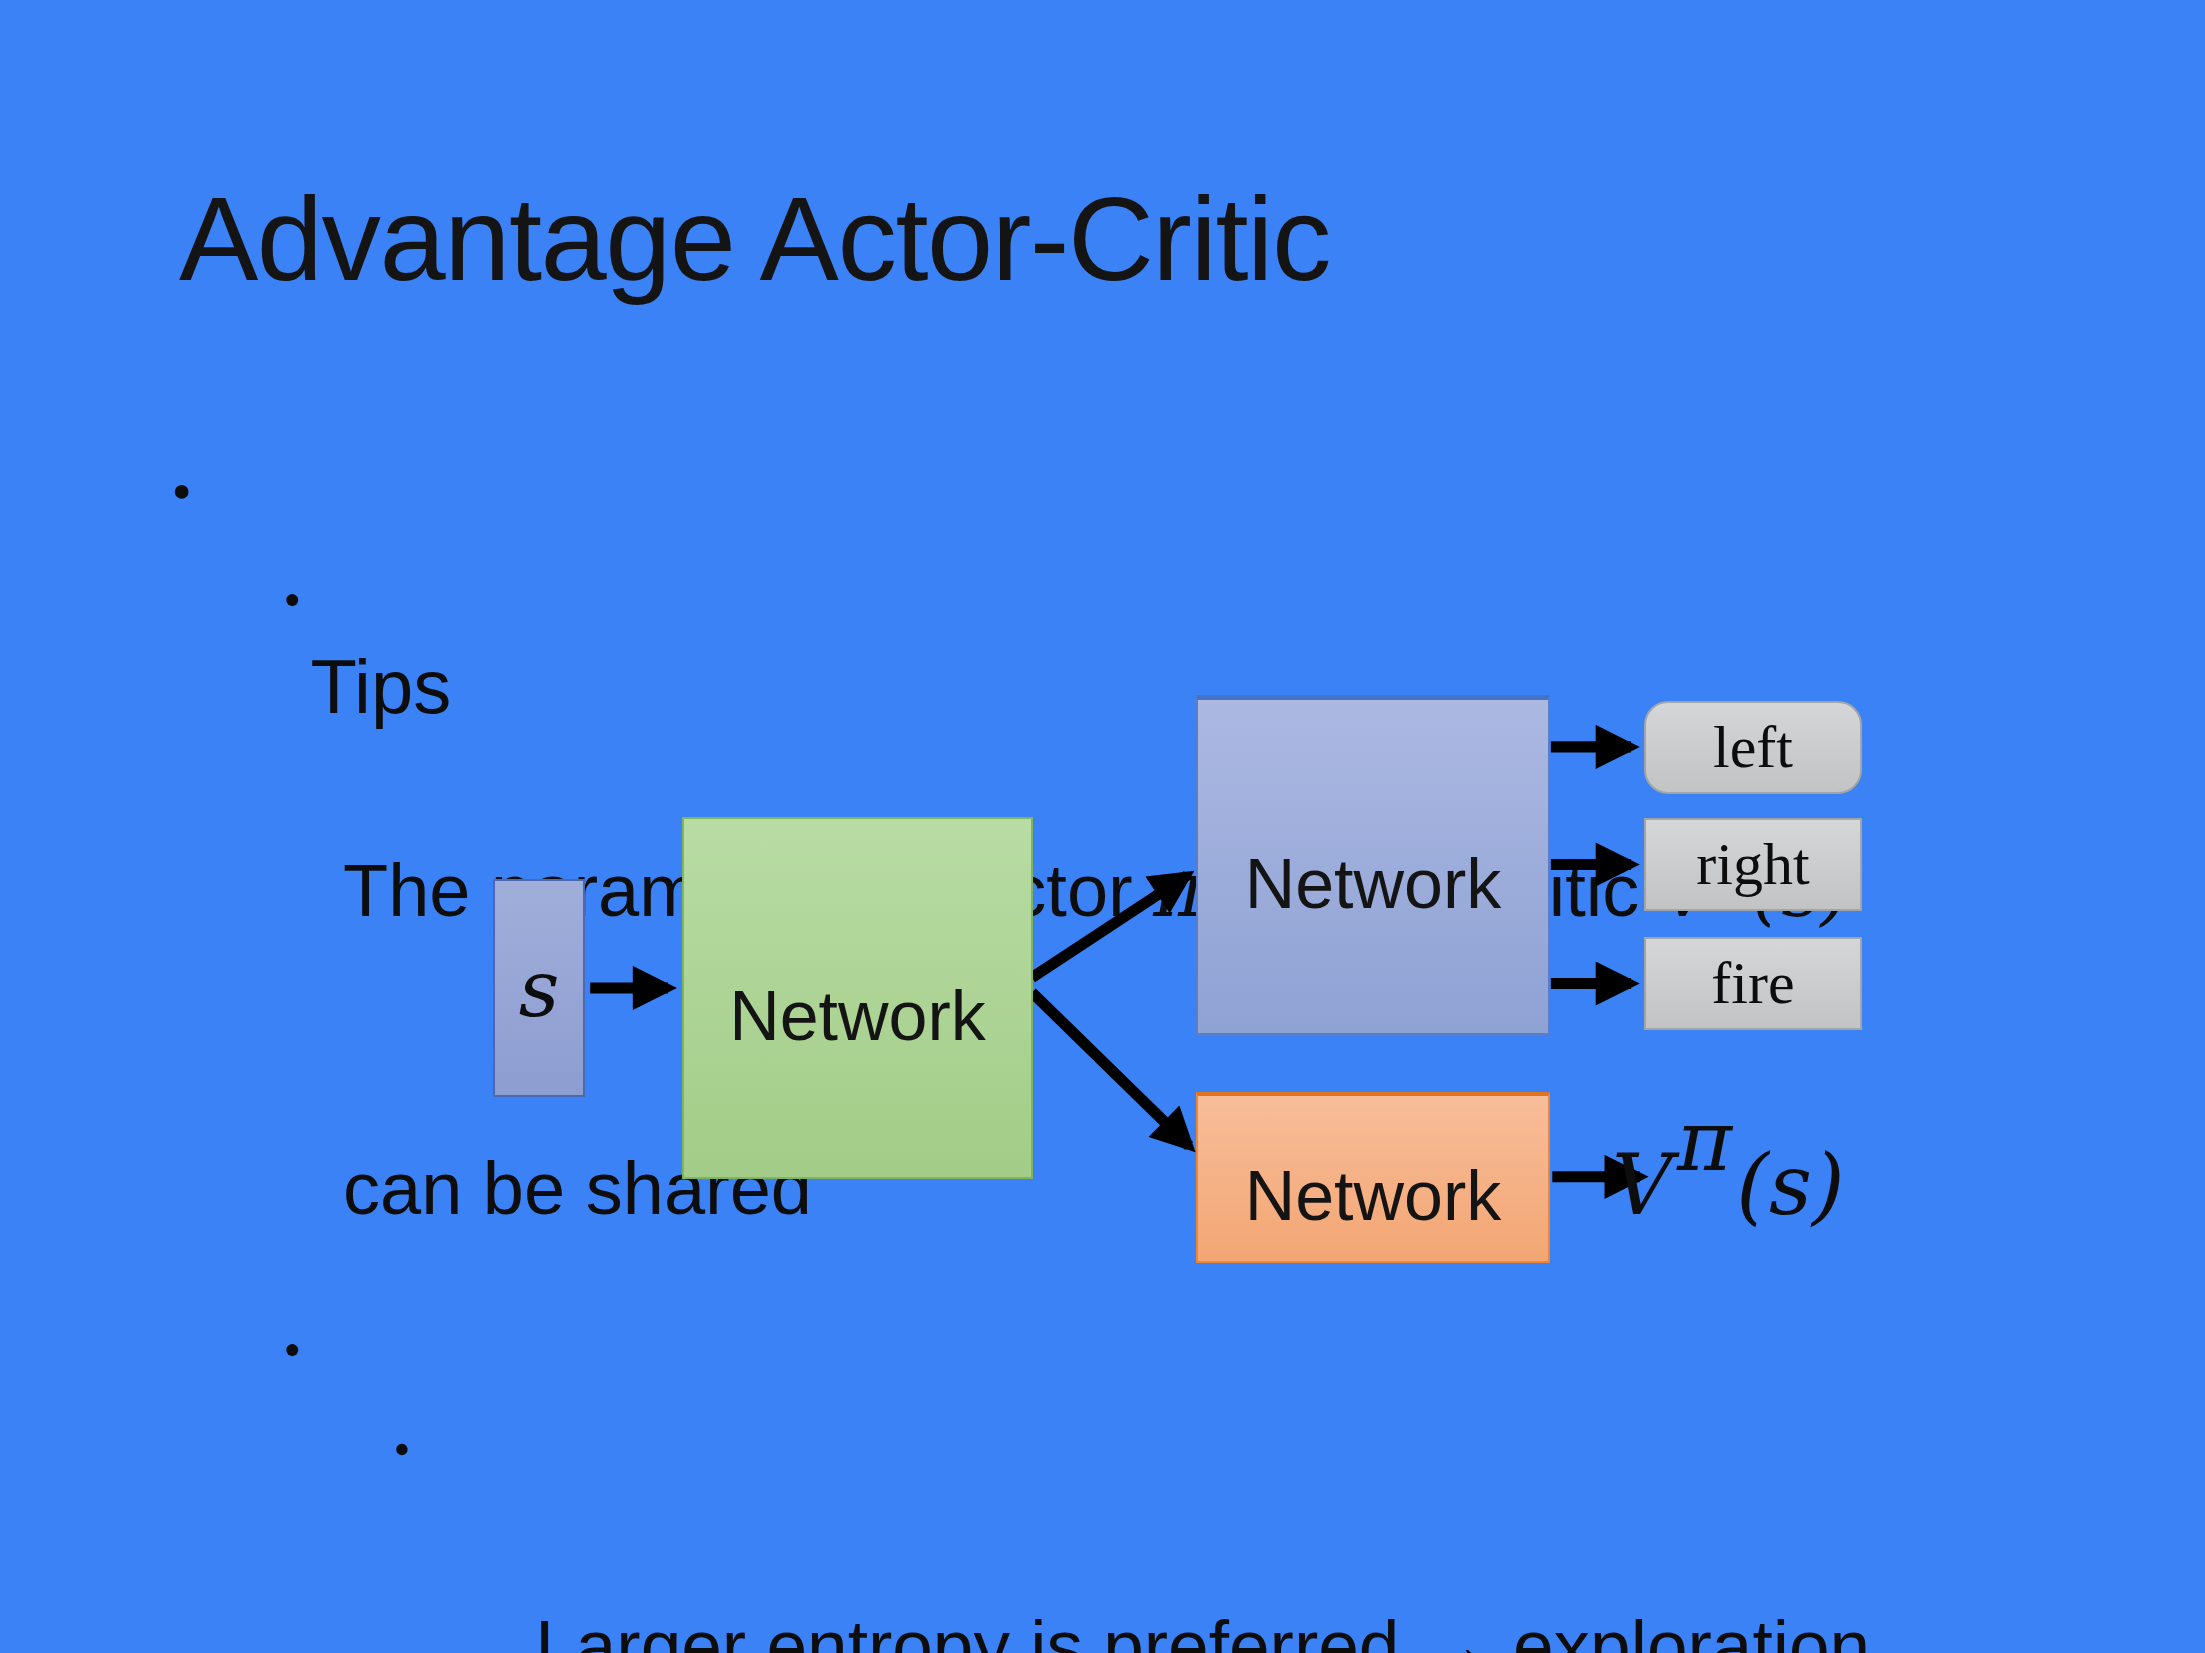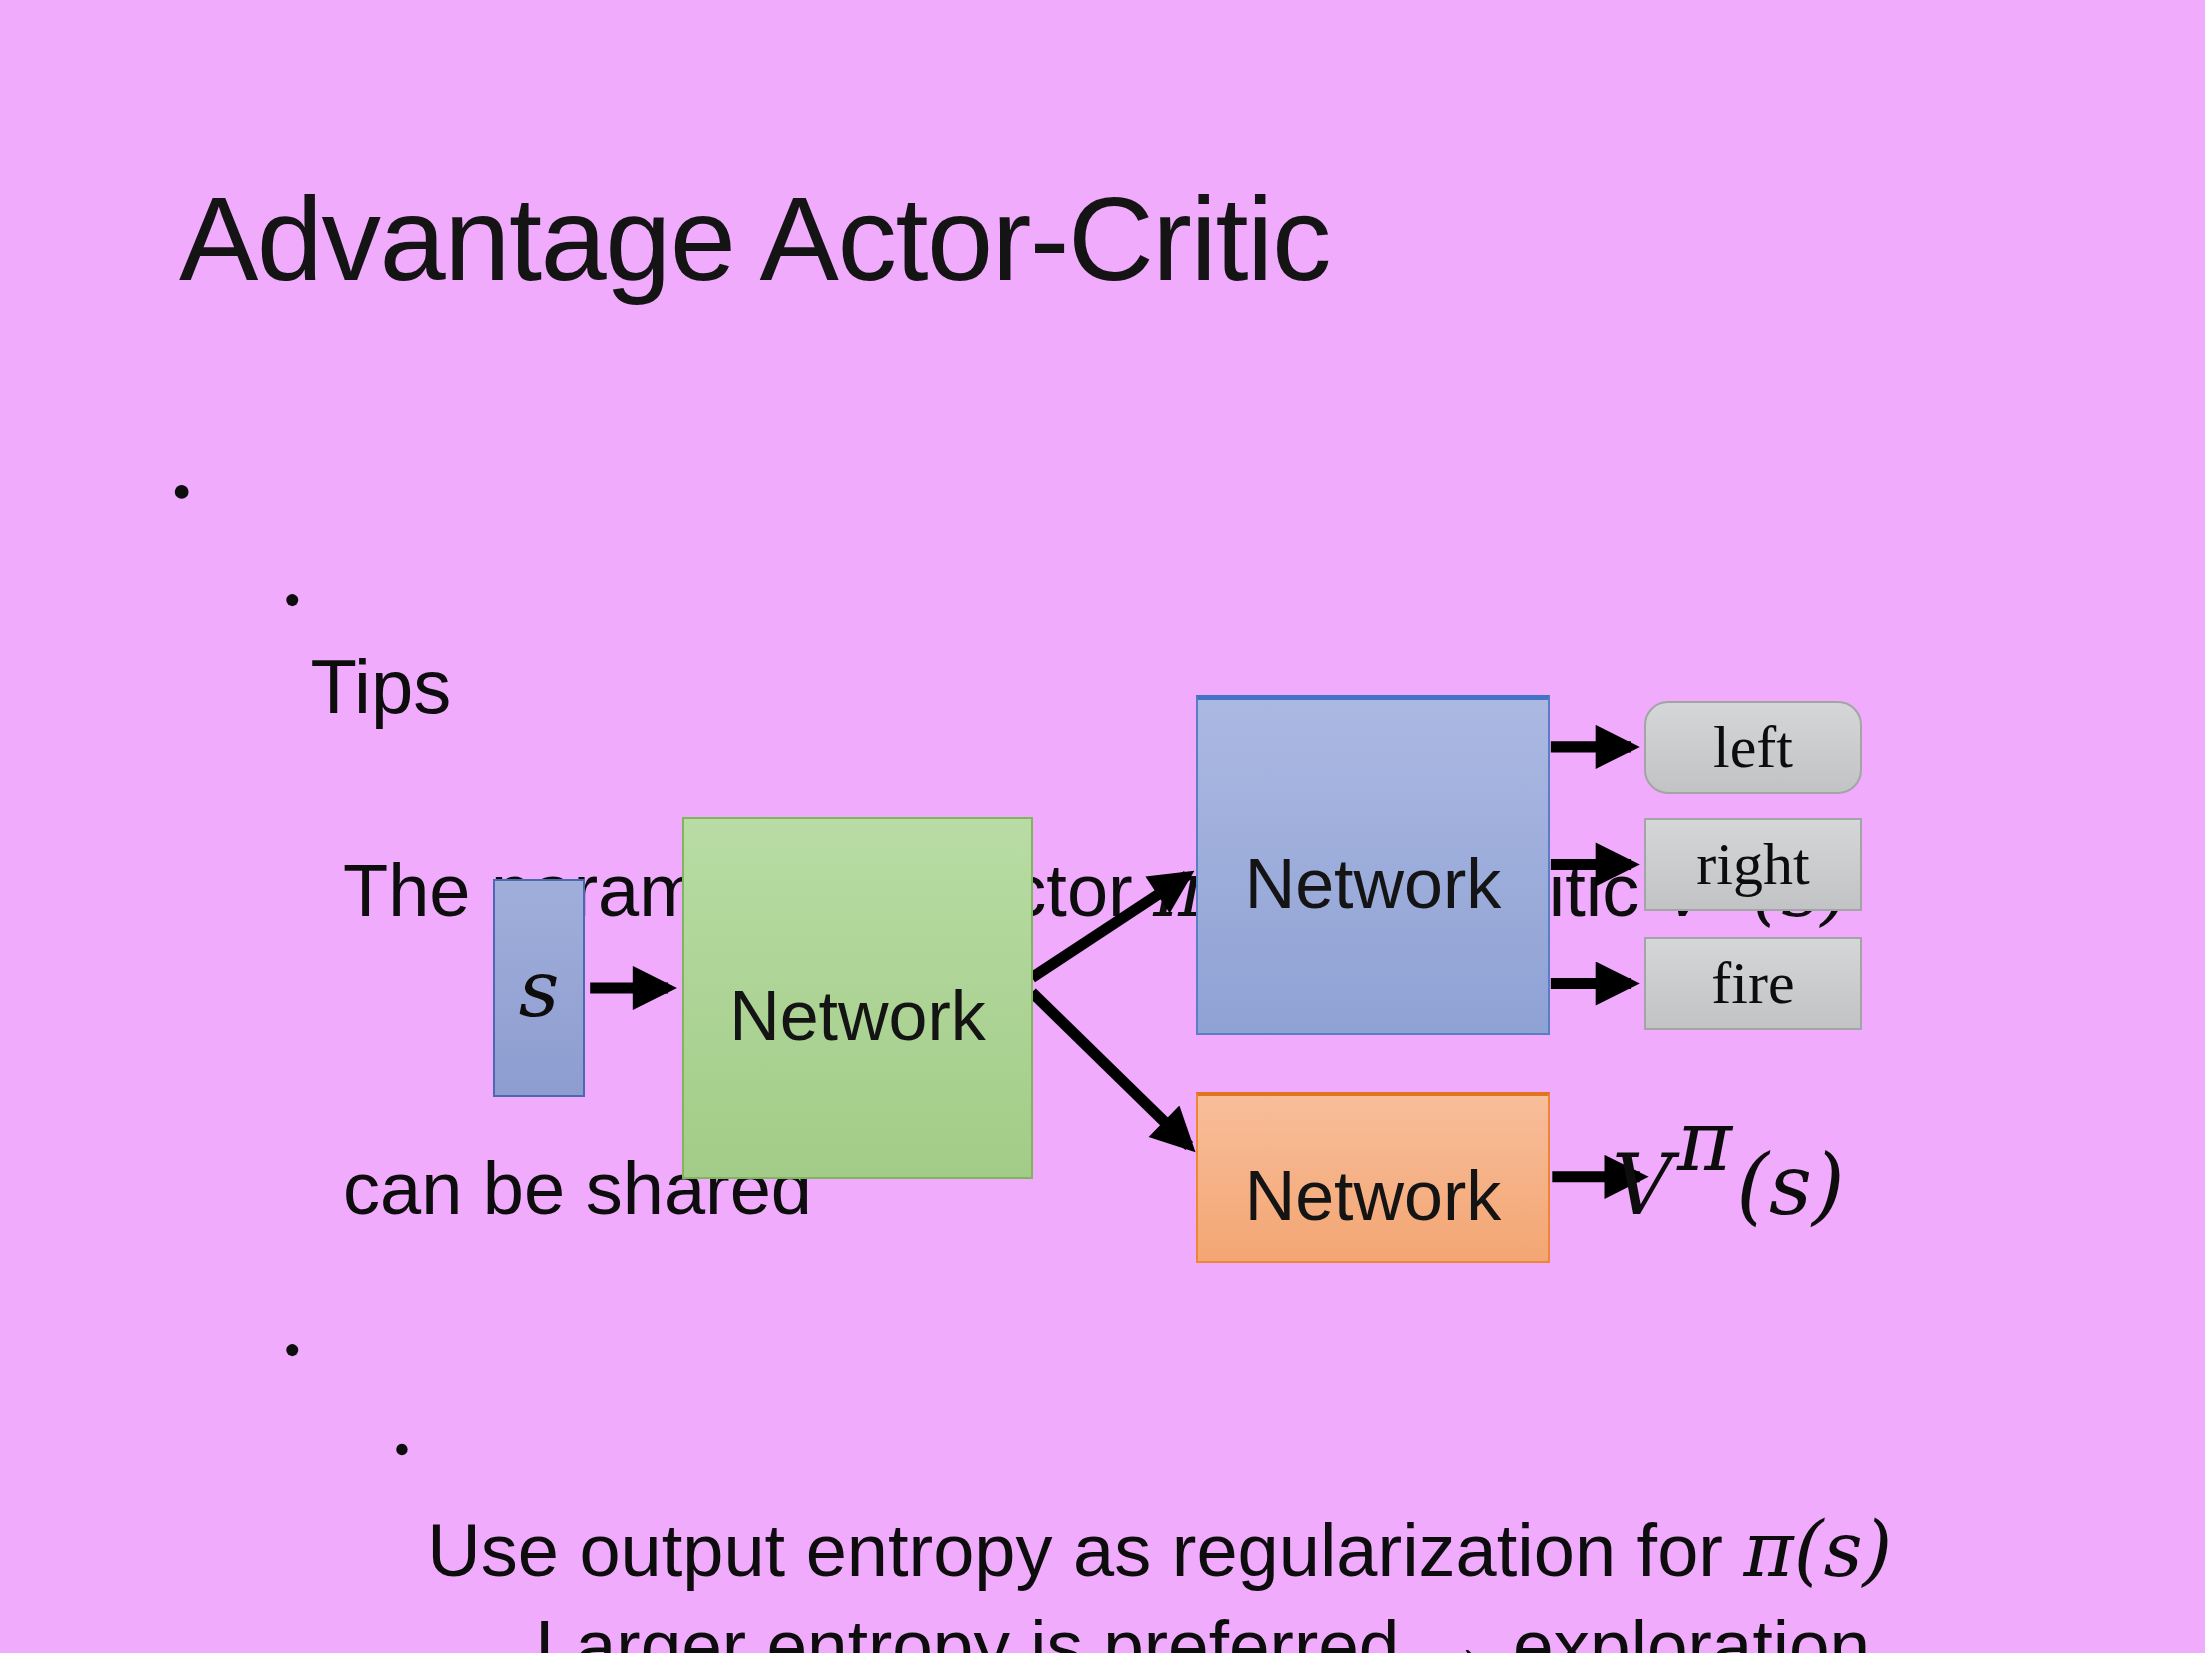--- a/index.html
+++ b/index.html
@@ -1,17 +1,17 @@
 <!DOCTYPE html>
 <html style="--state-fill-top: #a0aeda; --state-fill-bottom: #8d9dd0; --state-border: #4a69b1; --shared-fill-top: #b8dca4; --shared-fill-bottom: #a2cc87; --shared-border: #7eb55d; --actor-fill-top: #abb8e2; --actor-fill-bottom: #8fa2d4; --actor-border: #5a7ec6; --actor-border-top: #4472c4; --critic-fill-top: #f8bd9a; --critic-fill-bottom: #f3a673; --critic-border: #ea8636; --critic-border-top: #e0741f; --action-fill-top: #d5d6d8; --action-fill-bottom: #c2c3c5; --action-border: #a3a4a6; --arrow: #000000;font-size:11.8px"><head>
 <meta charset="utf-8">
 <style>
   html,body { margin:0; padding:0; background:#ffffff; }
   .slide {
-    position:relative; width:2205px; height:1654px; background:#f0abfc;
+    position:relative; width:2205px; height:1654px; background:#3b82f6;
     overflow:hidden; font-family:"Liberation Sans", sans-serif; color:#121212;
   }
 
   
   .title {
     position:absolute; left:179px; top:171px;
     font-size:119px; line-height:1.15; letter-spacing:-1.5px; color:#141414;
     white-space:nowrap;
   }
   .row { position:absolute; line-height:96px; white-space:pre-wrap; color:#0d0d0d; }
@@ -134,21 +134,20 @@
     <span>right</span>
   </div>
   <div class="box action-box action-fire">
     <span>fire</span>
   </div>
 
   <div class="critic-output"><span class="seg-m">V</span><span class="seg-m seg-sup">π</span><span class="seg-m">(s)</span></div>
 
   <div class="row l2b">
     <span class="dot">●</span>
-    <span><span class="seg-t">Use output entropy as regularization for </span><span class="seg-m">π(s)</span></span>
   </div>
 
   <div class="row l3">
     <span class="dot">●</span>
     <span><span class="seg-t">Larger entropy is preferred → exploration</span></span>
   </div>
 
 </div>
 
 

